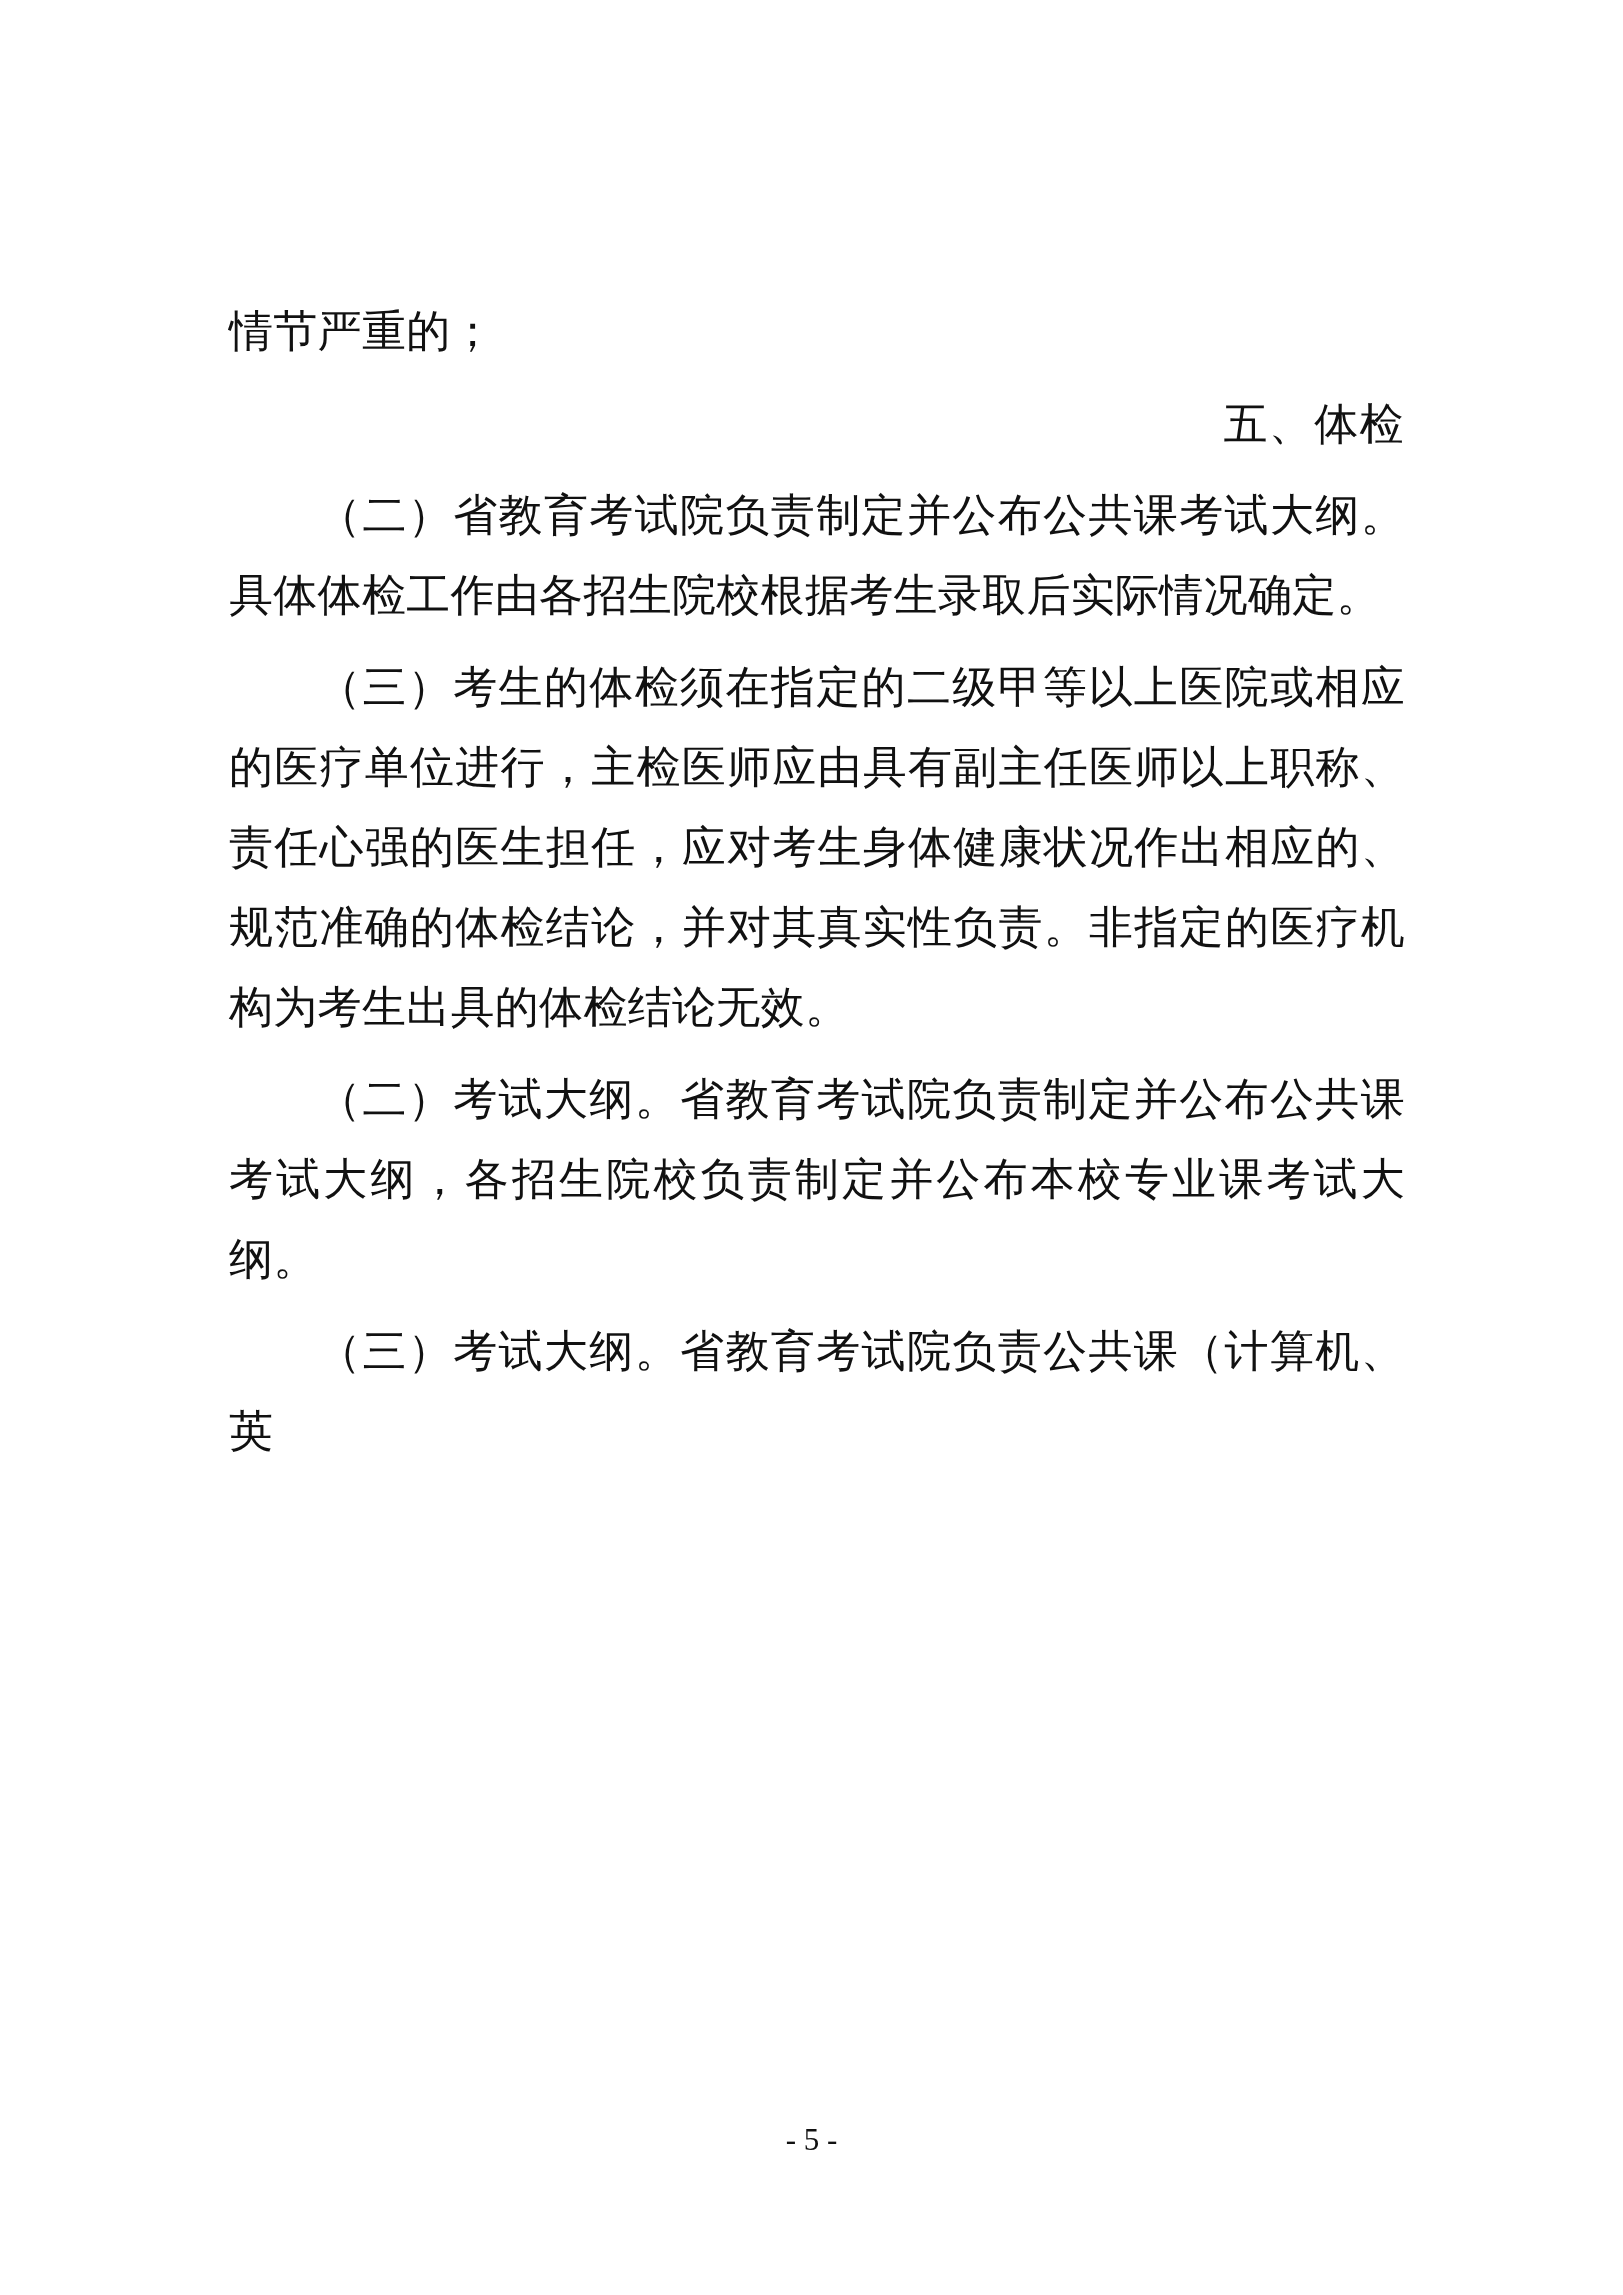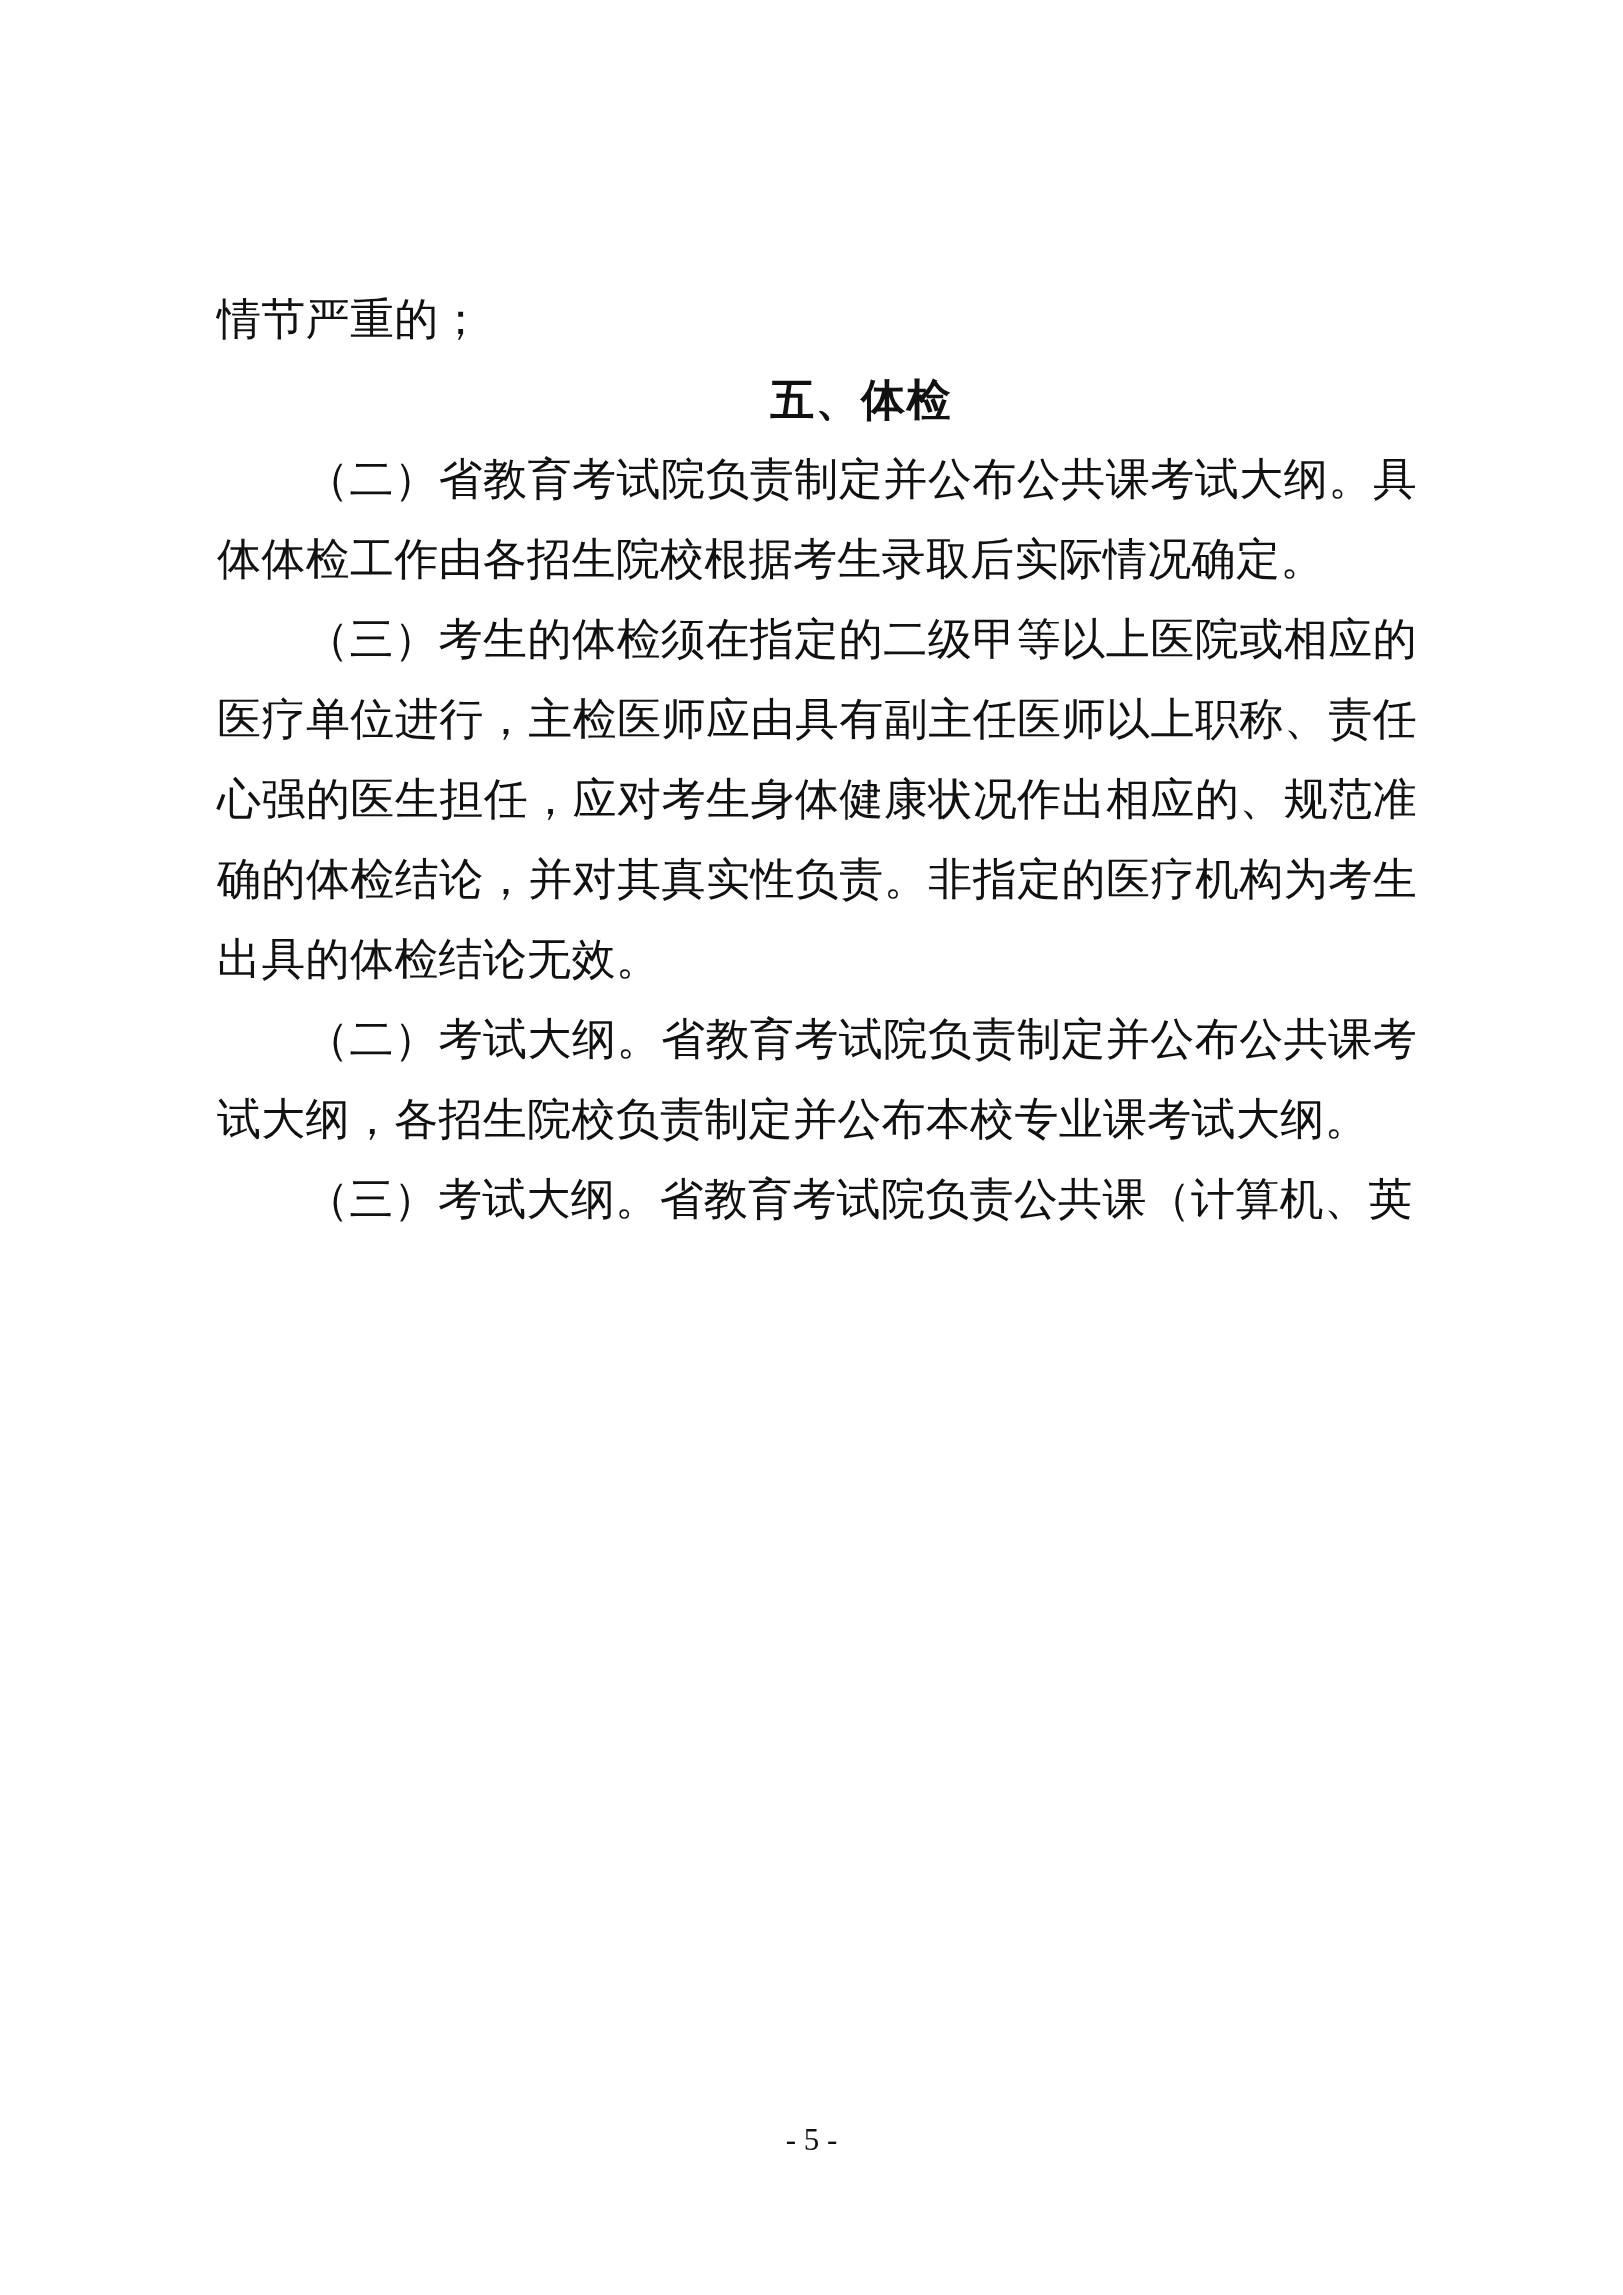--- a/index.html
+++ b/index.html
@@ -29,30 +29,30 @@
     top: 280px;
     width: 1200px;
     font-size: 44px;
     line-height: 80px;
     text-align: justify;
     text-justify: inter-character;
     line-break: strict;
     letter-spacing: 0.3px;
   }
   .para {
-    margin: 0;
+    margin: 12px;
     padding: 0;
   }
   .para.indent {
     text-indent: 2em;
   }
   .para.heading {
     font-family: "Liberation Sans", sans-serif;
-    font-weight: bold;
-    text-align: center;
+    font-weight: normal;
+    text-align: right;
     letter-spacing: 1.4px;
   }
   .page-footer {
     position: absolute;
     left: 0;
     top: 2119px;
     width: 1623px;
     text-align: center;
     font-size: 31px;
     line-height: 41px;

